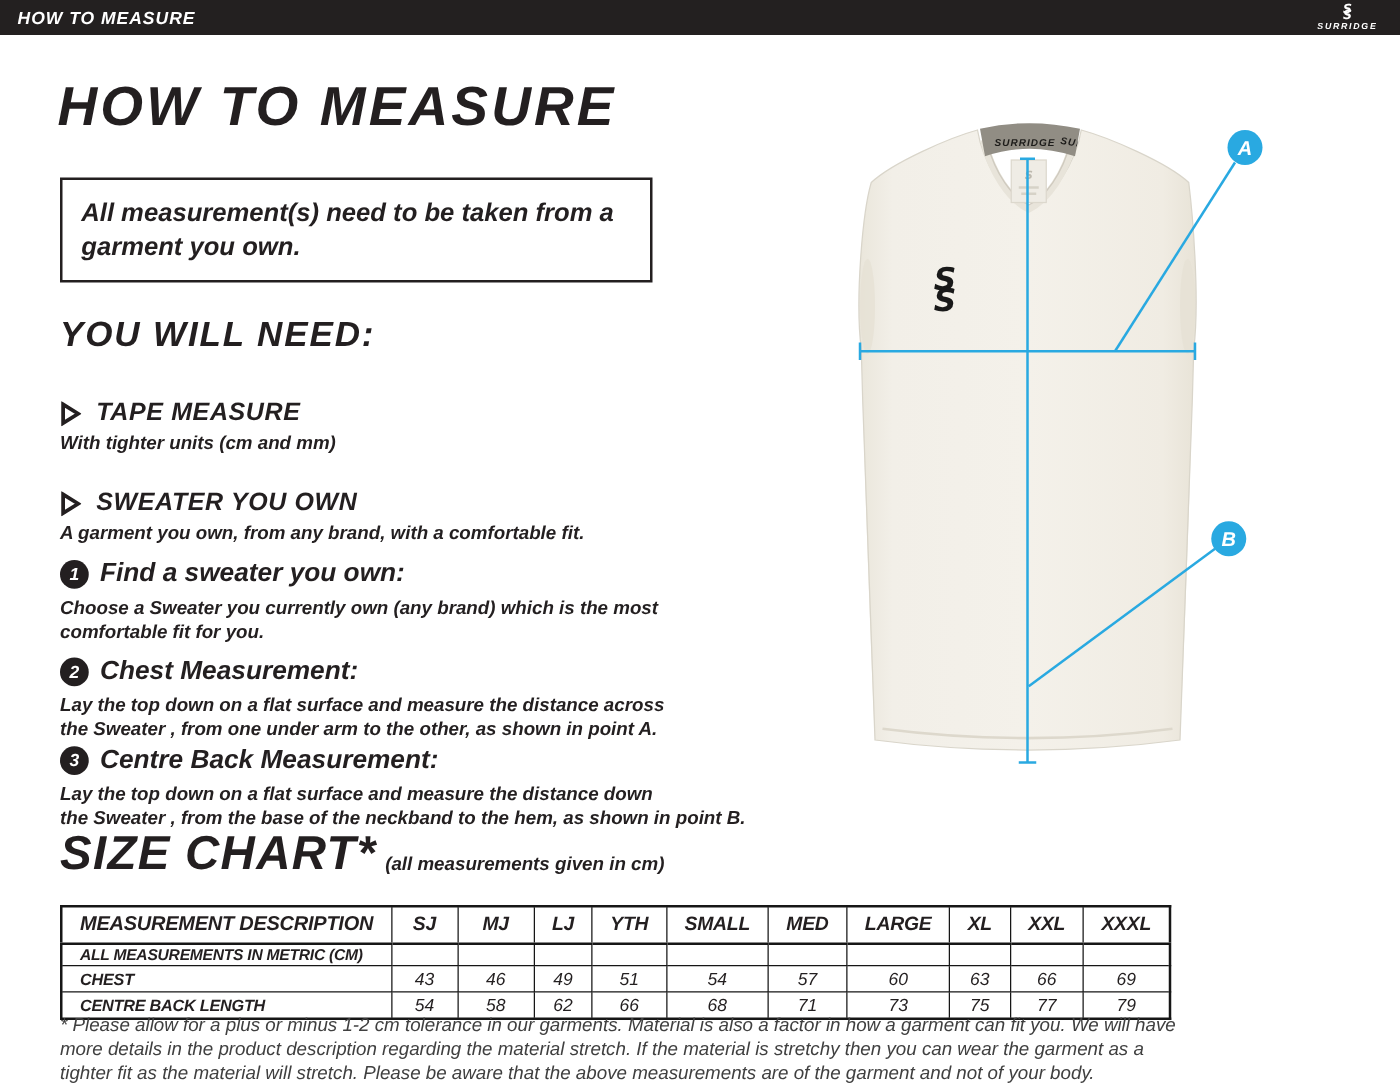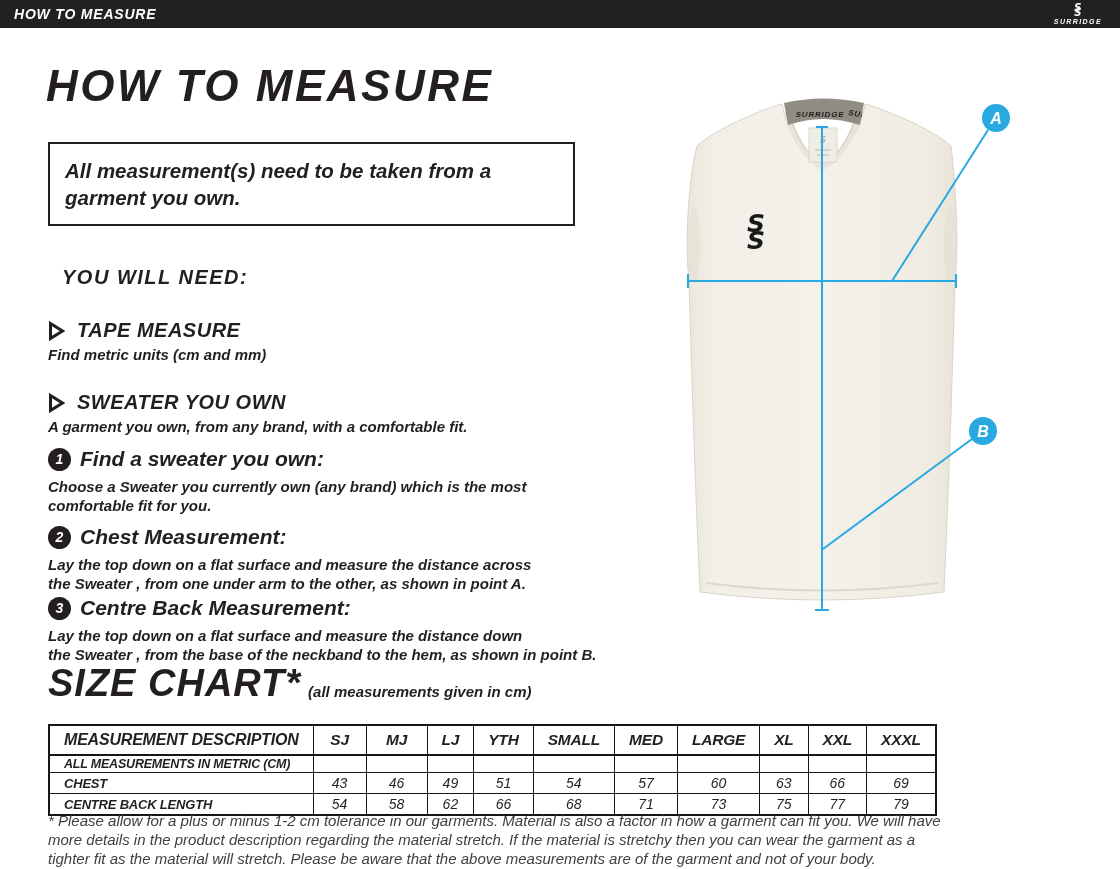--- a/index.html
+++ b/index.html
@@ -13,25 +13,25 @@
   .topbar-title{color:#fff;font-size:14px;font-weight:bold;letter-spacing:.8px;}
   .brand{display:flex;flex-direction:column;align-items:center;margin-right:8px;padding-top:1px;}
   .brand-icon{display:flex;flex-direction:column;align-items:center;}
   .brand-icon span{display:block;color:#fff;font-weight:bold;font-size:10px;line-height:5.5px;
                    font-family:"DejaVu Sans",sans-serif;}
   .brand-name{color:#fff;font-size:7px;font-weight:bold;letter-spacing:1.4px;margin-top:2px;}
 
   .page-title{position:absolute;left:46px;top:62px;margin:0;font-size:44px;
               letter-spacing:2.5px;font-weight:bold;line-height:1.1;}
 
-  .notice{position:absolute;left:48px;top:142px;width:527px;box-sizing:border-box;
+  .notice{position:absolute;left:48px;top:142px;width:474px;box-sizing:border-box;
           border:2px solid #231f20;padding:13px 15px;font-size:20.5px;font-weight:bold;
           line-height:1.32;white-space:pre-line;}
 
-  .ywn-heading{position:absolute;left:48px;top:252px;margin:14px;font-size:20px;
+  .ywn-heading{position:absolute;left:48px;top:252px;margin:0;font-size:28px;
                font-weight:bold;letter-spacing:1.5px;}
 
   .need-item{position:absolute;left:48px;}
   #need-tape{top:319px;}
   #need-sweater{top:391px;}
   .need-row{display:flex;align-items:center;gap:12px;}
   .need-label{font-size:20px;font-weight:bold;letter-spacing:.5px;}
   .need-desc{font-size:15px;font-weight:bold;margin-top:4px;}
 
   .step{position:absolute;left:48px;}
@@ -86,21 +86,21 @@
 
   <h2 class="ywn-heading">YOU WILL NEED:</h2>
 
   <div class="need-item" id="need-tape">
     <div class="need-row">
       <svg width="17" height="20" viewBox="0 0 17 20">
         <path d="M2.5 2.5 L14.5 10 L2.5 17.5 Z" fill="none" stroke="#231f20" stroke-width="3" stroke-linejoin="miter"></path>
       </svg>
       <span class="need-label">TAPE MEASURE</span>
     </div>
-    <div class="need-desc">Find metric units (cm and mm)</div>
+    <div class="need-desc">With tighter units (cm and mm)</div>
   </div>
 
   <div class="need-item" id="need-sweater">
     <div class="need-row">
       <svg width="17" height="20" viewBox="0 0 17 20">
         <path d="M2.5 2.5 L14.5 10 L2.5 17.5 Z" fill="none" stroke="#231f20" stroke-width="3" stroke-linejoin="miter"></path>
       </svg>
       <span class="need-label">SWEATER YOU OWN</span>
     </div>
     <div class="need-desc">A garment you own, from any brand, with a comfortable fit.</div>

